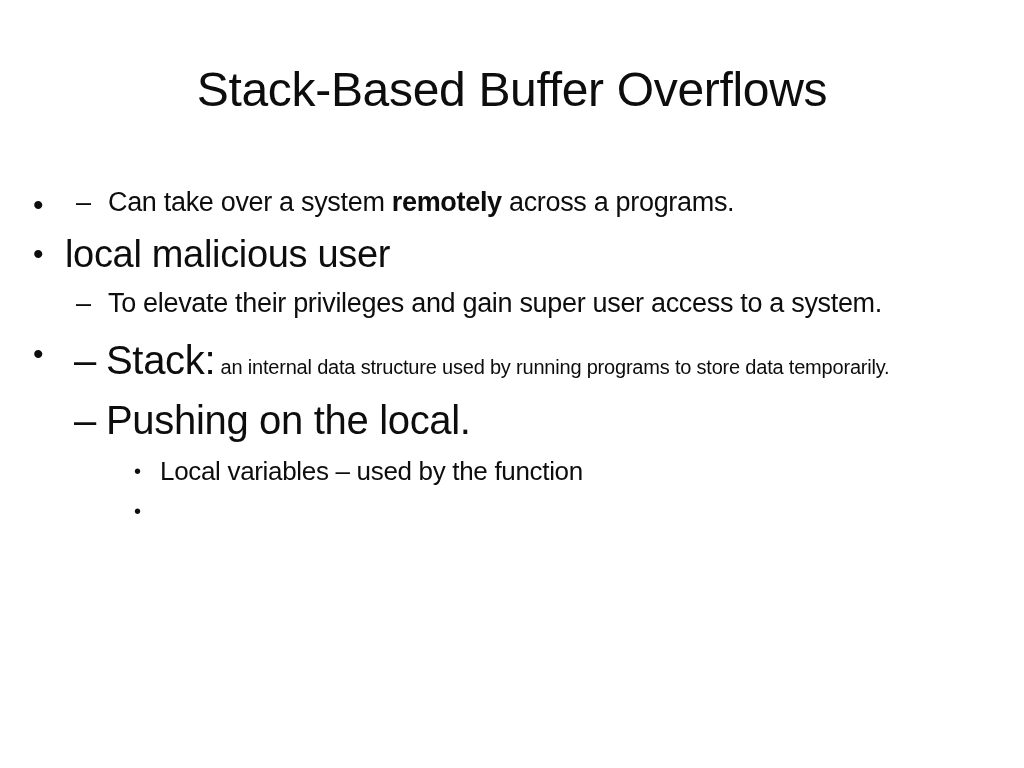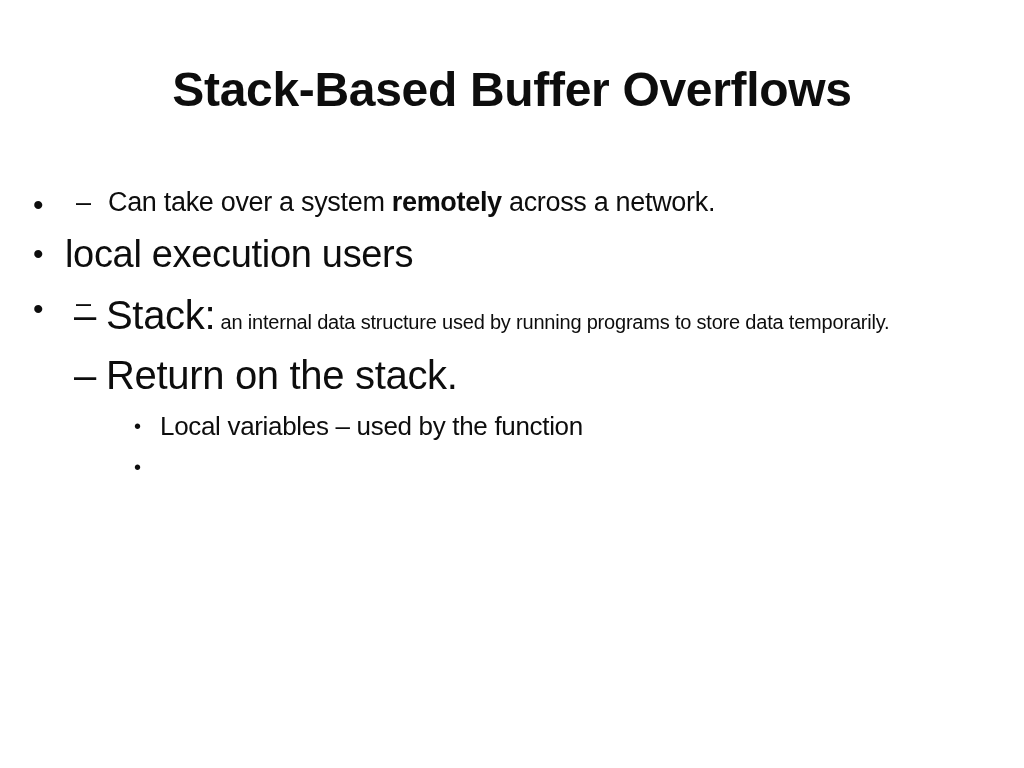--- a/index.html
+++ b/index.html
@@ -15,21 +15,21 @@
     overflow: hidden;
     font-family: "Liberation Sans", sans-serif;
     color: #0d0d0d;
     letter-spacing: -0.02em;
   }
   .slide-title {
     margin: 0;
     padding-top: 60px;
     text-align: center;
     font-size: 48px;
-    font-weight: 700;
+    font-weight: 400;
     line-height: 1.25;
     color: #0d0d0d;
   }
   .content {
     position: absolute;
     top: 122px;
     left: 0;
     right: 0;
   }
   .row {
@@ -93,44 +93,45 @@
   <h1 class="slide-title">Stack-Based Buffer Overflows</h1>
 
   <div class="content">
 
     <div class="row l1 m-attacker">
       <span class="marker">•</span>
     </div>
 
     <div class="row l2 m-can">
       <span class="marker">–</span>
-      <span>Can take over a system </span><span class="bold-inline">remotely</span><span> across a network.</span>
+      <span>Can take over a system </span><span class="bold-inline">remotely</span><span> across a programs.</span>
     </div>
 
     <div class="row l1 m-local">
       <span class="marker">•</span>
-      <span>local execution users</span>
+      <span>local malicious user</span>
     </div>
 
     <div class="row l2 m-elevate">
       <span class="marker">–</span>
+      <span>To elevate their privileges and gain super user access to a system.</span>
     </div>
 
     <div class="row l1 m-exploit">
       <span class="marker">•</span>
     </div>
 
     <div class="row l2big m-stack">
       <span class="marker">–</span>
       <span>Stack:</span><span class="small-text"> an internal data structure used by running programs to store data temporarily.</span>
     </div>
 
     <div class="row l2big m-pushing">
       <span class="marker">–</span>
-      <span>Return on the stack.</span>
+      <span>Pushing on the local.</span>
     </div>
 
     <div class="row l3 m-localvar">
       <span class="marker">•</span>
       <span>Local variables – used by the function</span>
     </div>
 
     <div class="row l3 m-return">
       <span class="marker">•</span>
     </div>

